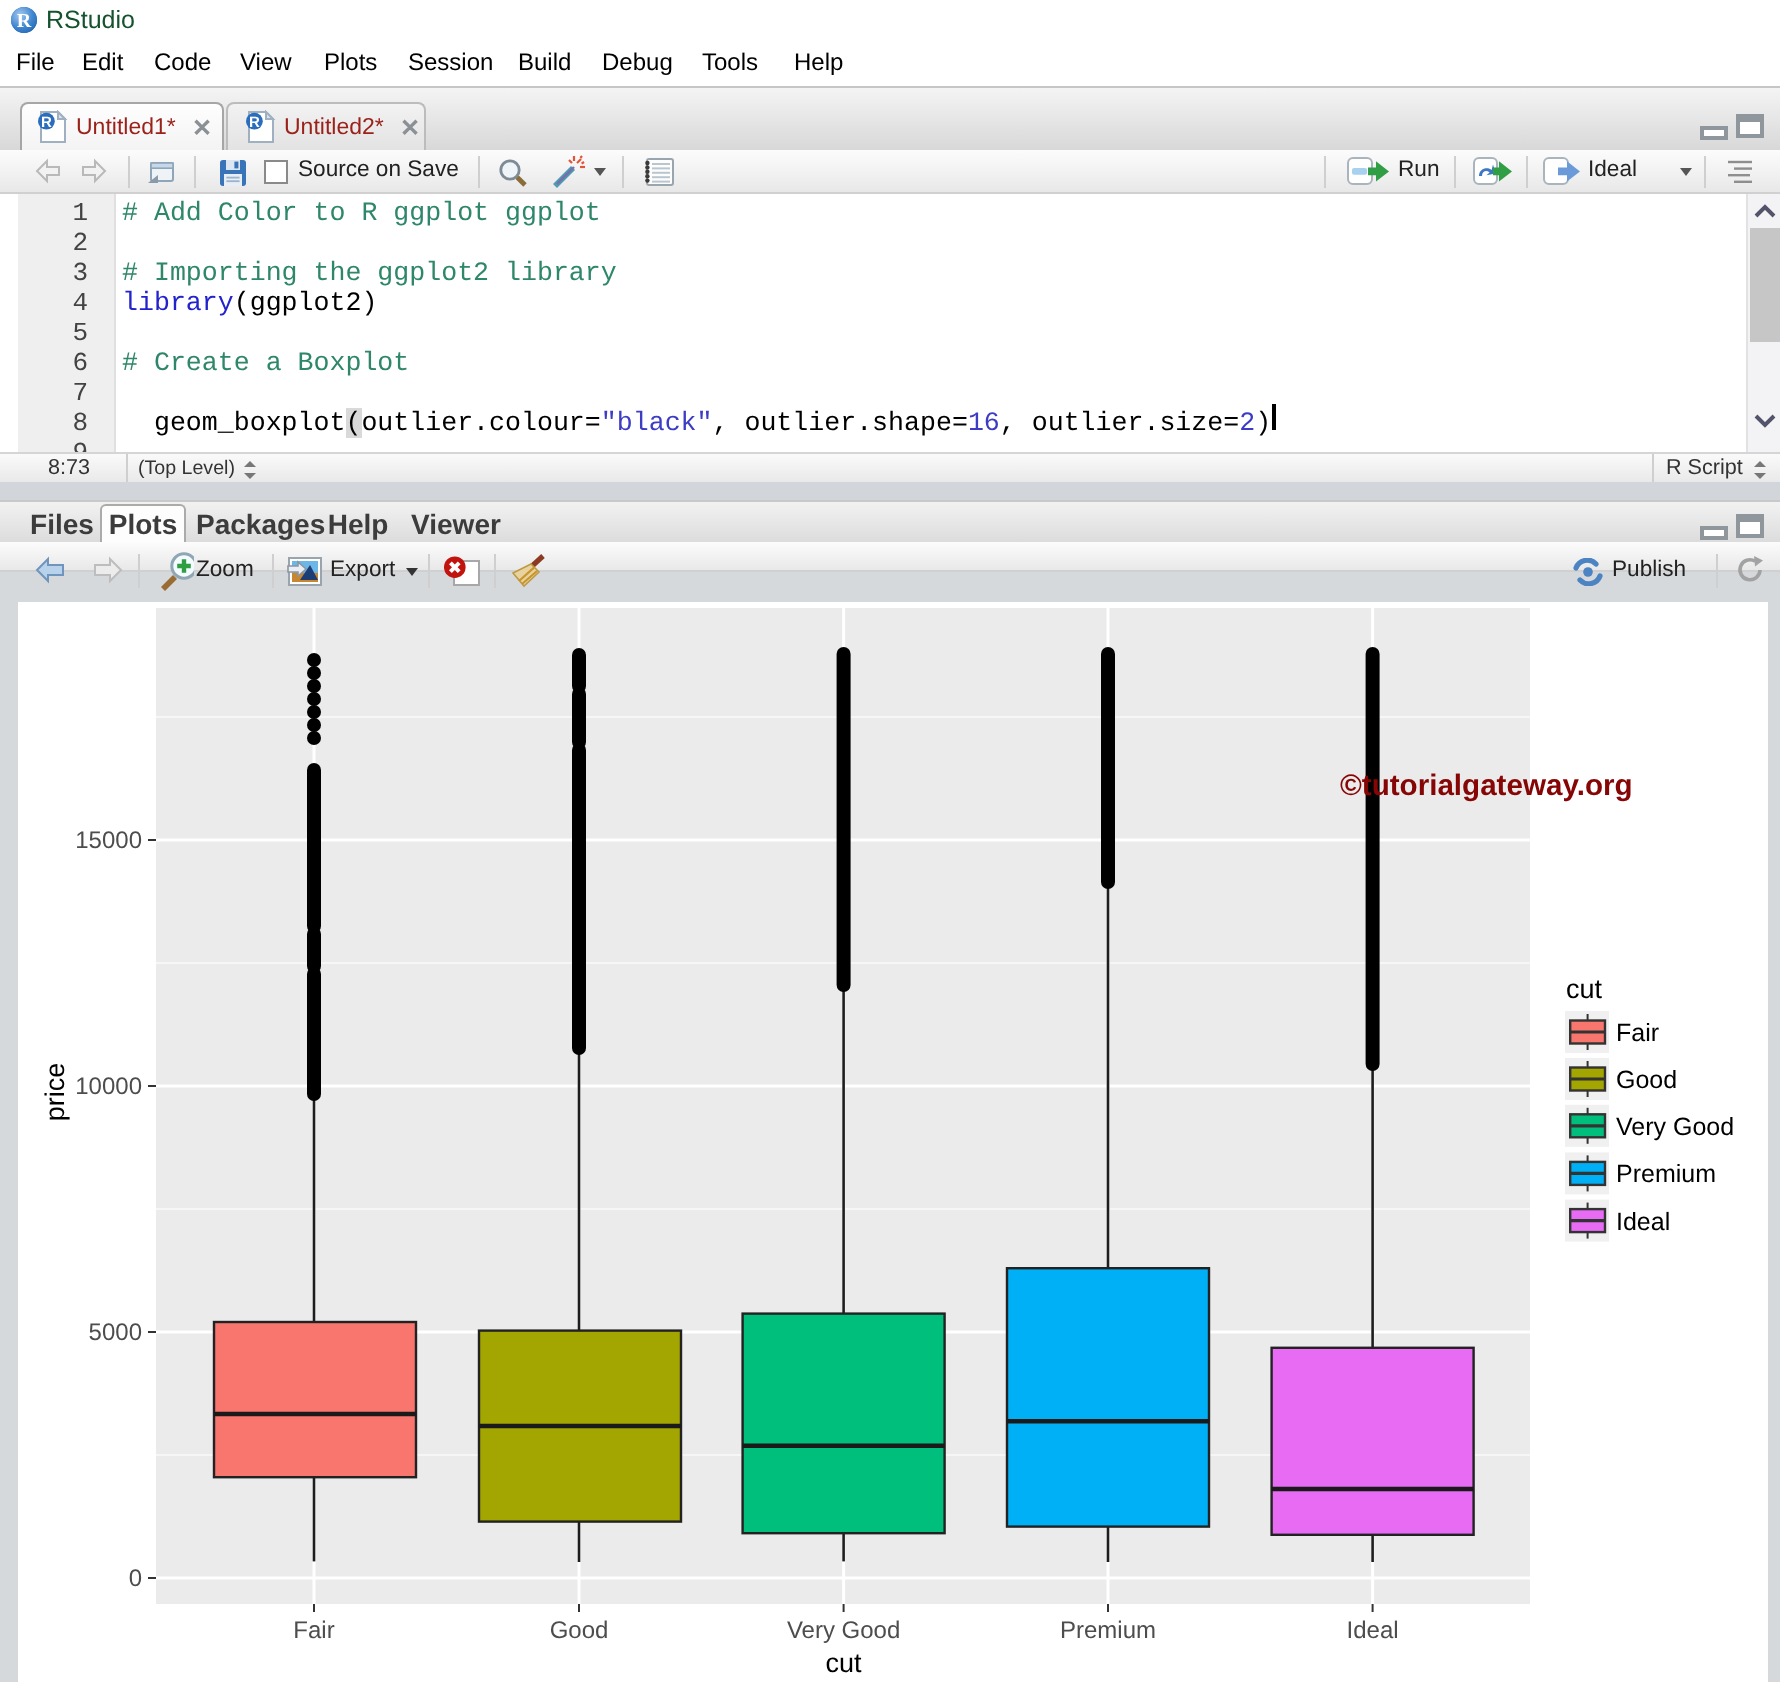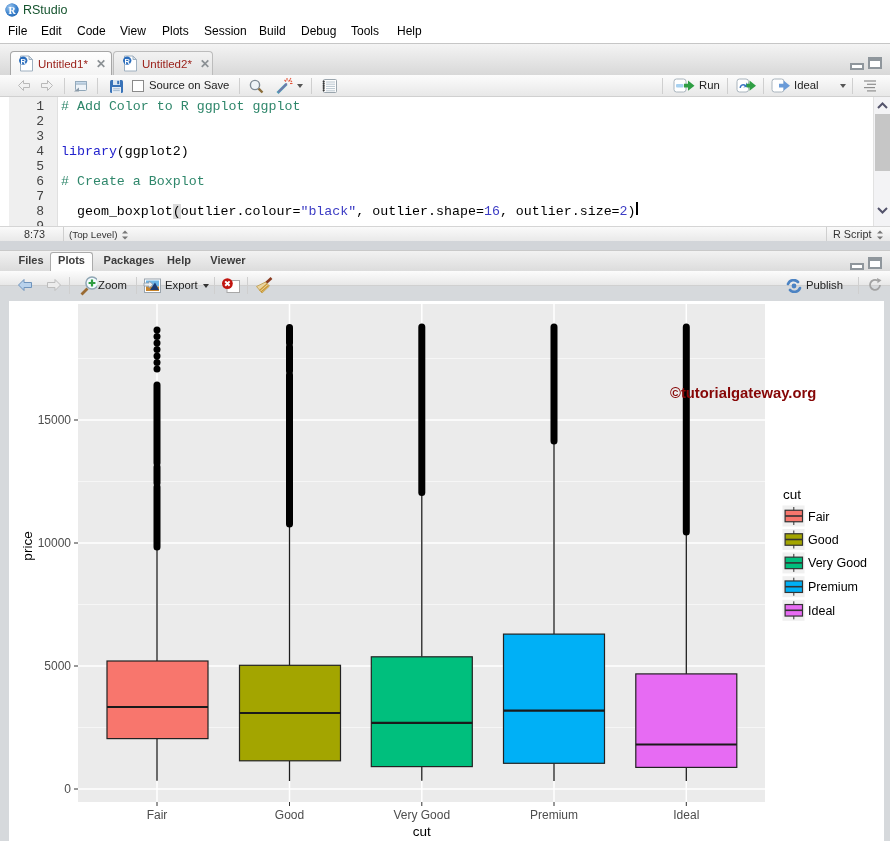--- a/index.html
+++ b/index.html
@@ -33,21 +33,21 @@
 .st { color:#3c3cc4; }
 .nu { color:#3c3cc4; }
 
 #edsb { position:absolute; left:873px; top:0; width:17px; height:129px; background:#f3f3f5; border-left:1px solid #e2e2e2; }
 #edsbthumb { position:absolute; left:1px; top:17px; width:15px; height:57px; background:#c6c6c6; }
 
 #statusbar { left:0; top:226px; width:890px; height:15px; background:linear-gradient(#fafafa,#e9e9e9); border-top:1px solid #d5d5d5; font-size:10.8px; color:#333; }
 
 #gap { left:0; top:241px; width:890px; height:9px; background:#d2d5d9; }
 #ptabbar { left:0; top:250px; width:890px; height:21px; background:linear-gradient(#f2f2f2,#dcdcdc); border-top:1px solid #c9c9c9; }
-.ptab { position:absolute; top:3px; height:19px; font-size:11px; font-weight:bold; color:#3c3c3c; text-align:center; }
+.ptab { position:absolute; top:3px; height:19px; font-size:14px; font-weight:bold; color:#3c3c3c; text-align:center; }
 #ptabactive { position:absolute; left:50px; top:1px; width:43px; height:21px; background:#fdfdfd; border:1px solid #ababab; border-bottom:none; border-radius:3px 3px 0 0; }
 #ptoolbar { left:0; top:271px; width:890px; height:15px; }
 
 #plotarea { left:9px; top:301px; width:875px; height:540px; background:#ffffff; }
 .icon { position:absolute; }
 </style>
 </head>
 <body>
 <div id="win">
 
@@ -204,20 +204,21 @@
     <div class="lnum" style="top:17px">2</div>
     <div class="lnum" style="top:32px">3</div>
     <div class="lnum" style="top:47px">4</div>
     <div class="lnum" style="top:62px">5</div>
     <div class="lnum" style="top:77px">6</div>
     <div class="lnum" style="top:92px">7</div>
     <div class="lnum" style="top:107px">8</div>
     <div class="lnum" style="top:122px">9</div>
   </div>
   <div class="cline" style="top:2px"><span class="cmt"># Add Color to R ggplot ggplot</span></div>
+  <div class="cline" style="top:32px"><span class="cmt"># Importing the ggplot2 library</span></div>
   <div class="cline" style="top:47px"><span class="kw">library</span>(ggplot2)</div>
   <div class="cline" style="top:77px"><span class="cmt"># Create a Boxplot</span></div>
   <div class="cline" style="top:107px">  geom_boxplot<span style="background:#d9d9d9">(</span>outlier.colour=<span class="st">"black"</span>, outlier.shape=<span class="nu">16</span>, outlier.size=<span class="nu">2</span>)</div>
   <div class="abs" style="left:635.5px;top:104.5px;width:2px;height:13.5px;background:#000"></div>
   <div id="edsb">
     <svg class="icon" style="left:3px;top:5px" width="11" height="7" viewBox="0 0 11 7">
           <path d="M1 6 L5.5 1.5 L10 6" fill="none" stroke="#53536b" stroke-width="2"></path>
         </svg>
     <div id="edsbthumb"></div>
     <svg class="icon" style="left:3px;top:110px" width="11" height="7" viewBox="0 0 11 7">

